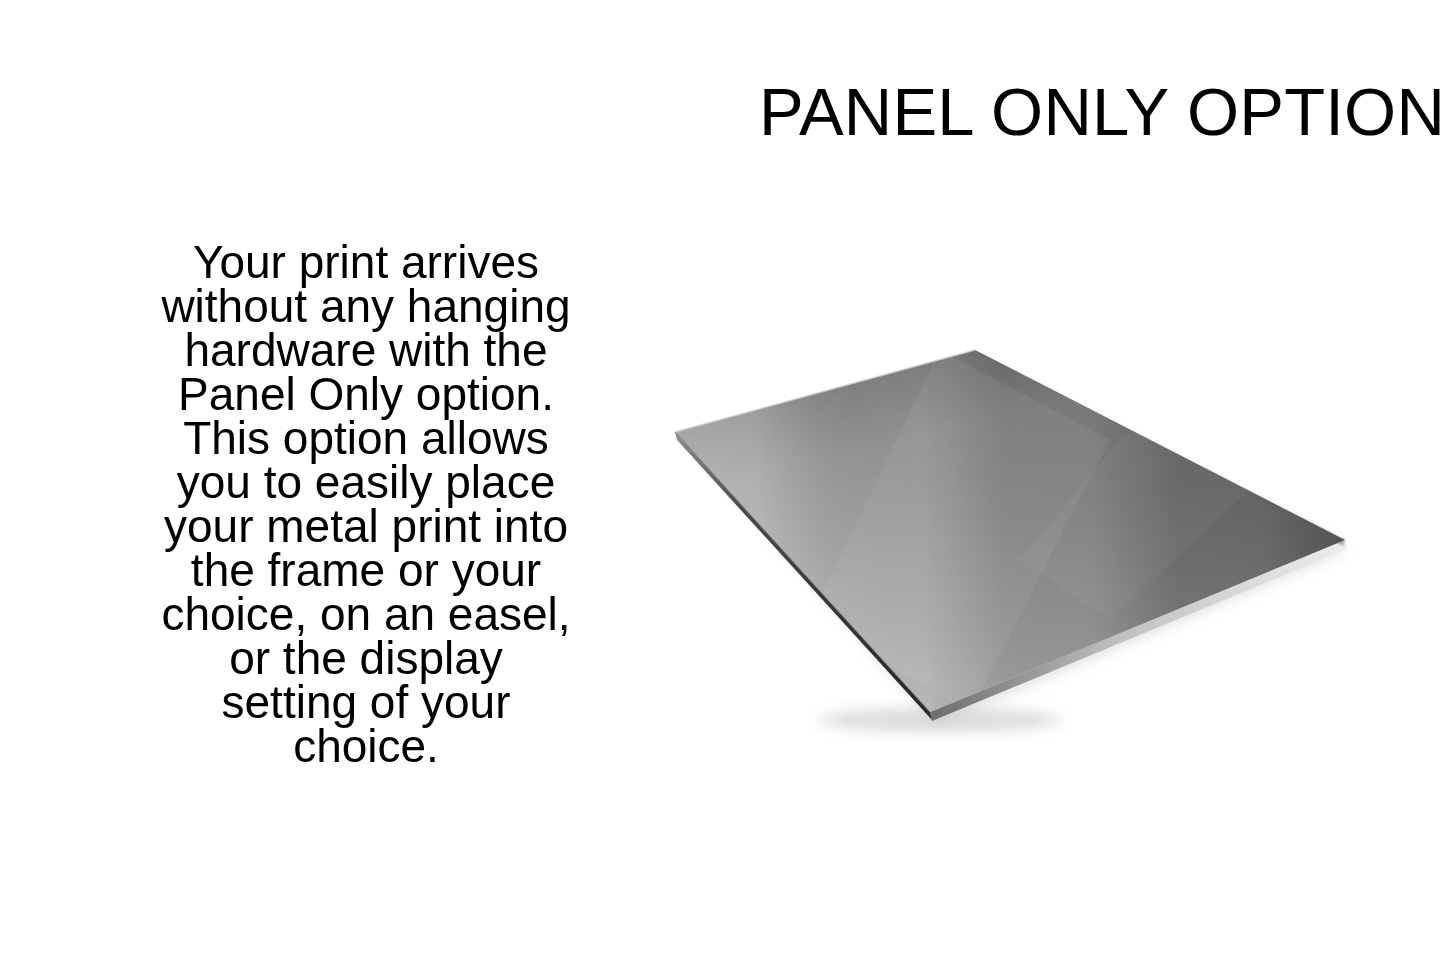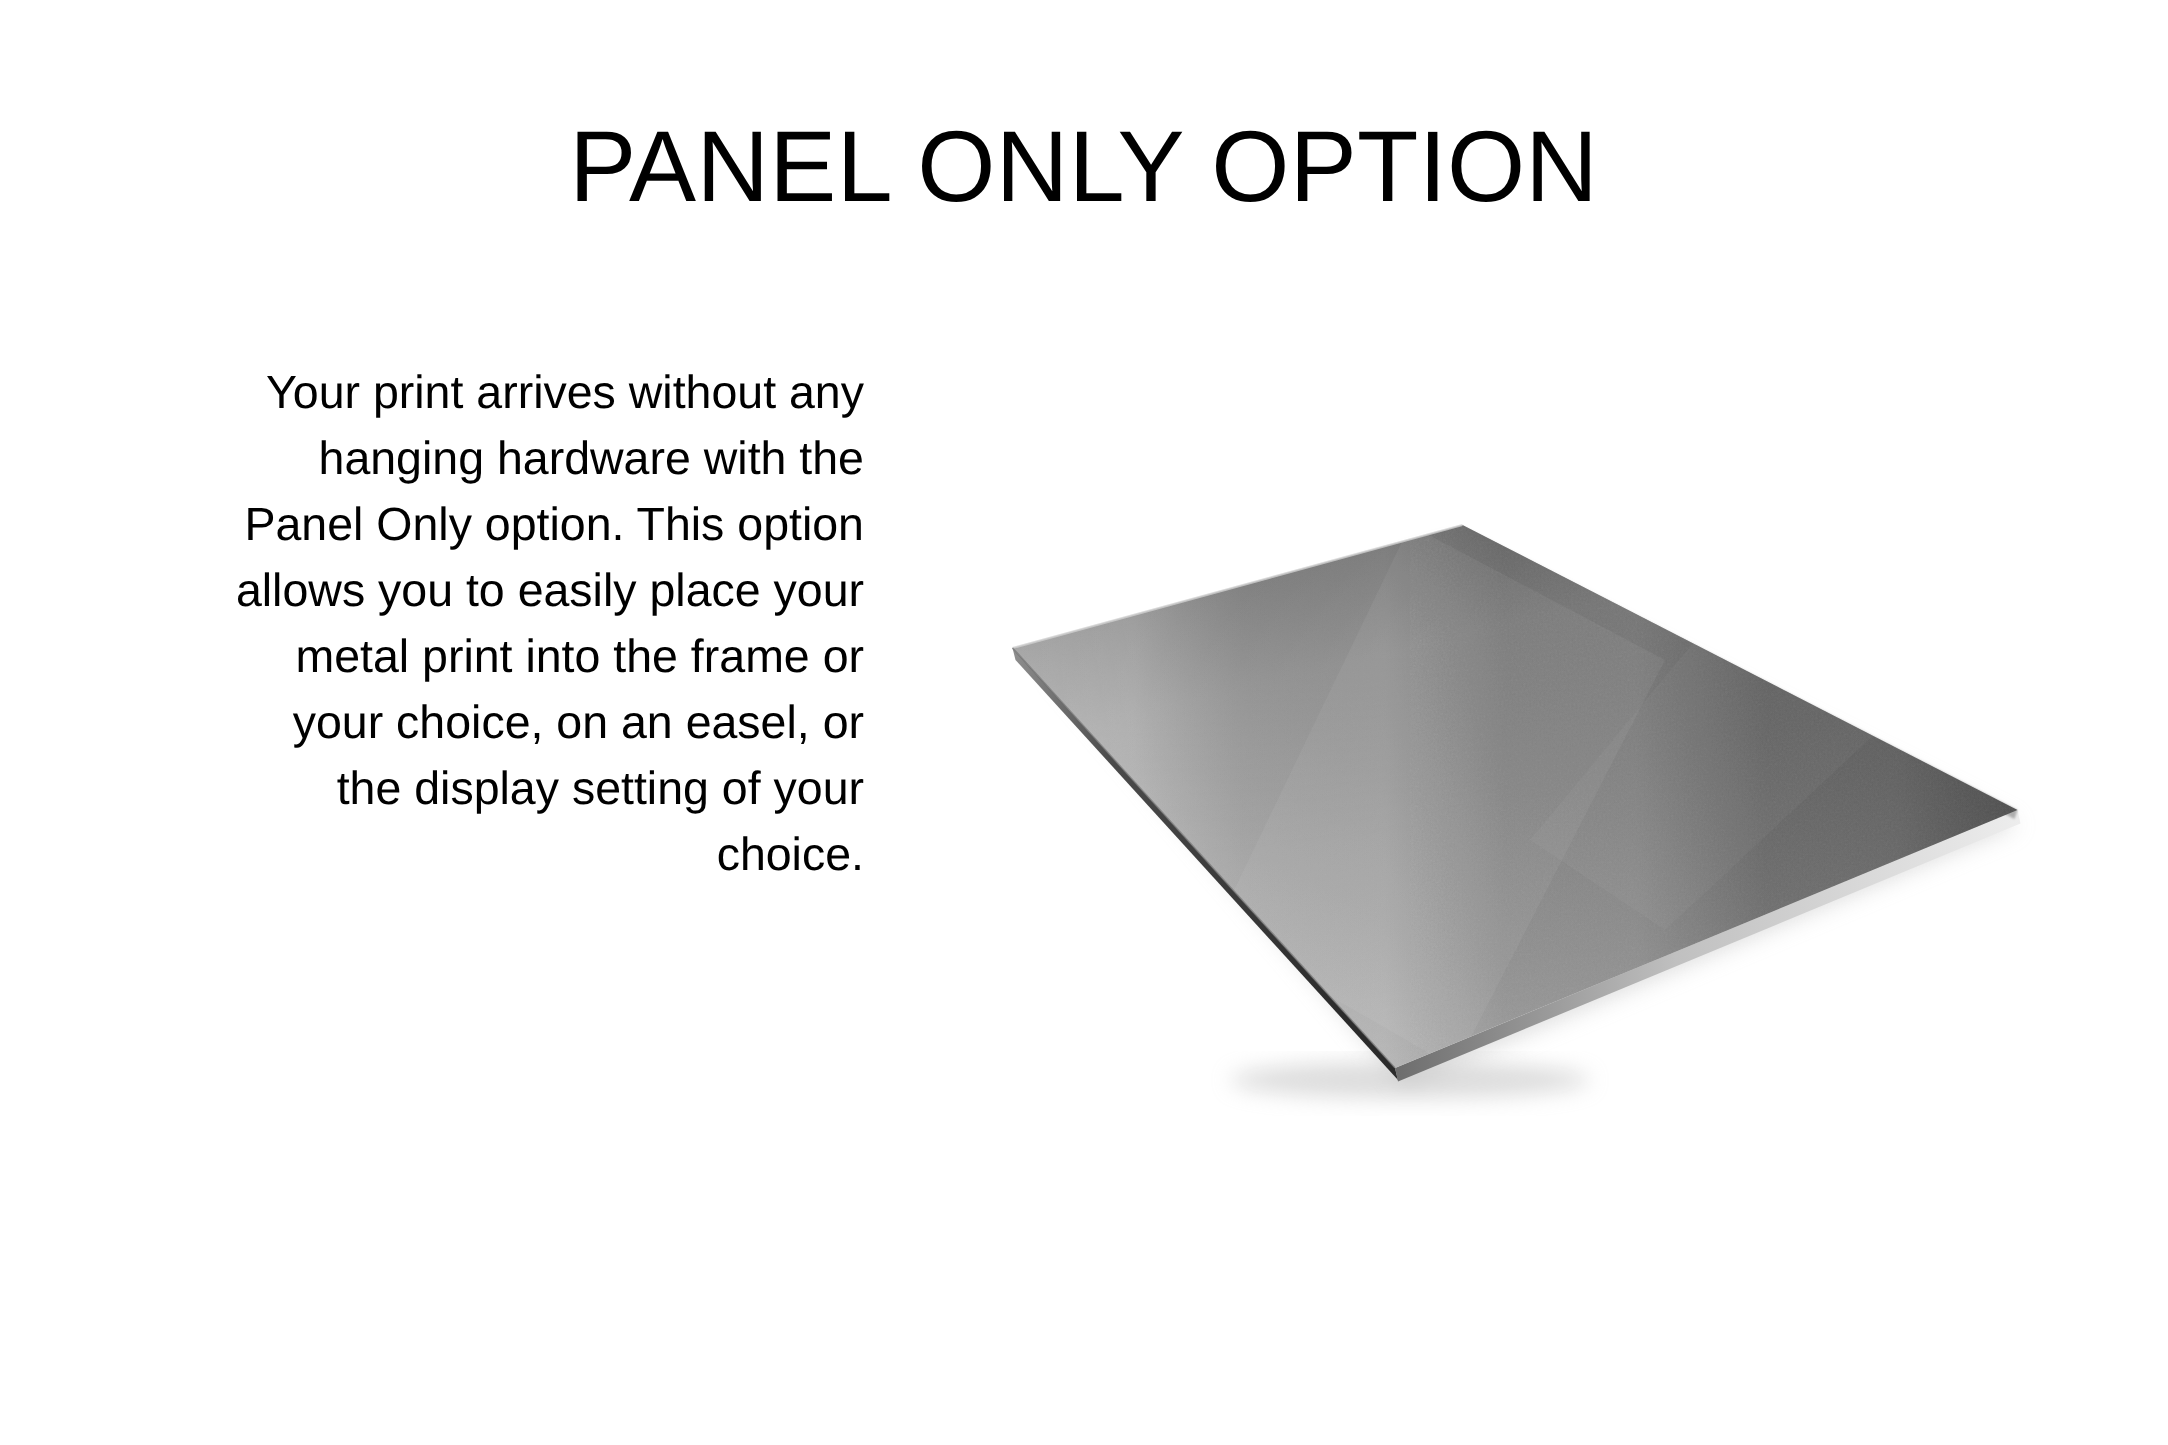--- a/index.html
+++ b/index.html
@@ -15,42 +15,42 @@
     font-family: "Liberation Sans", sans-serif;
     color: #000000;
   }
 
   
   #slide-title {
     position: absolute;
     left: 0;
     top: 78px;
     width: 1445px;
-    text-align: center;
+    text-align: right;
     font-family: "Liberation Sans", sans-serif;
     font-size: 67px;
     font-weight: 400;
     line-height: 1.02;
     letter-spacing: 0.2px;
     color: #000000;
     white-space: nowrap;
   }
 
   
   #body-copy {
     position: absolute;
     left: 156px;
     top: 240px;
     width: 420px;
     font-family: "Liberation Sans", sans-serif;
-    font-size: 31px;
+    font-size: 46px;
     font-weight: 400;
     line-height: 44px;
     color: #000000;
-    text-align: right;
+    text-align: center;
   }
 
   
   #panel-figure {
     position: absolute;
     left: 640px;
     top: 320px;
     width: 740px;
     height: 430px;
   }

